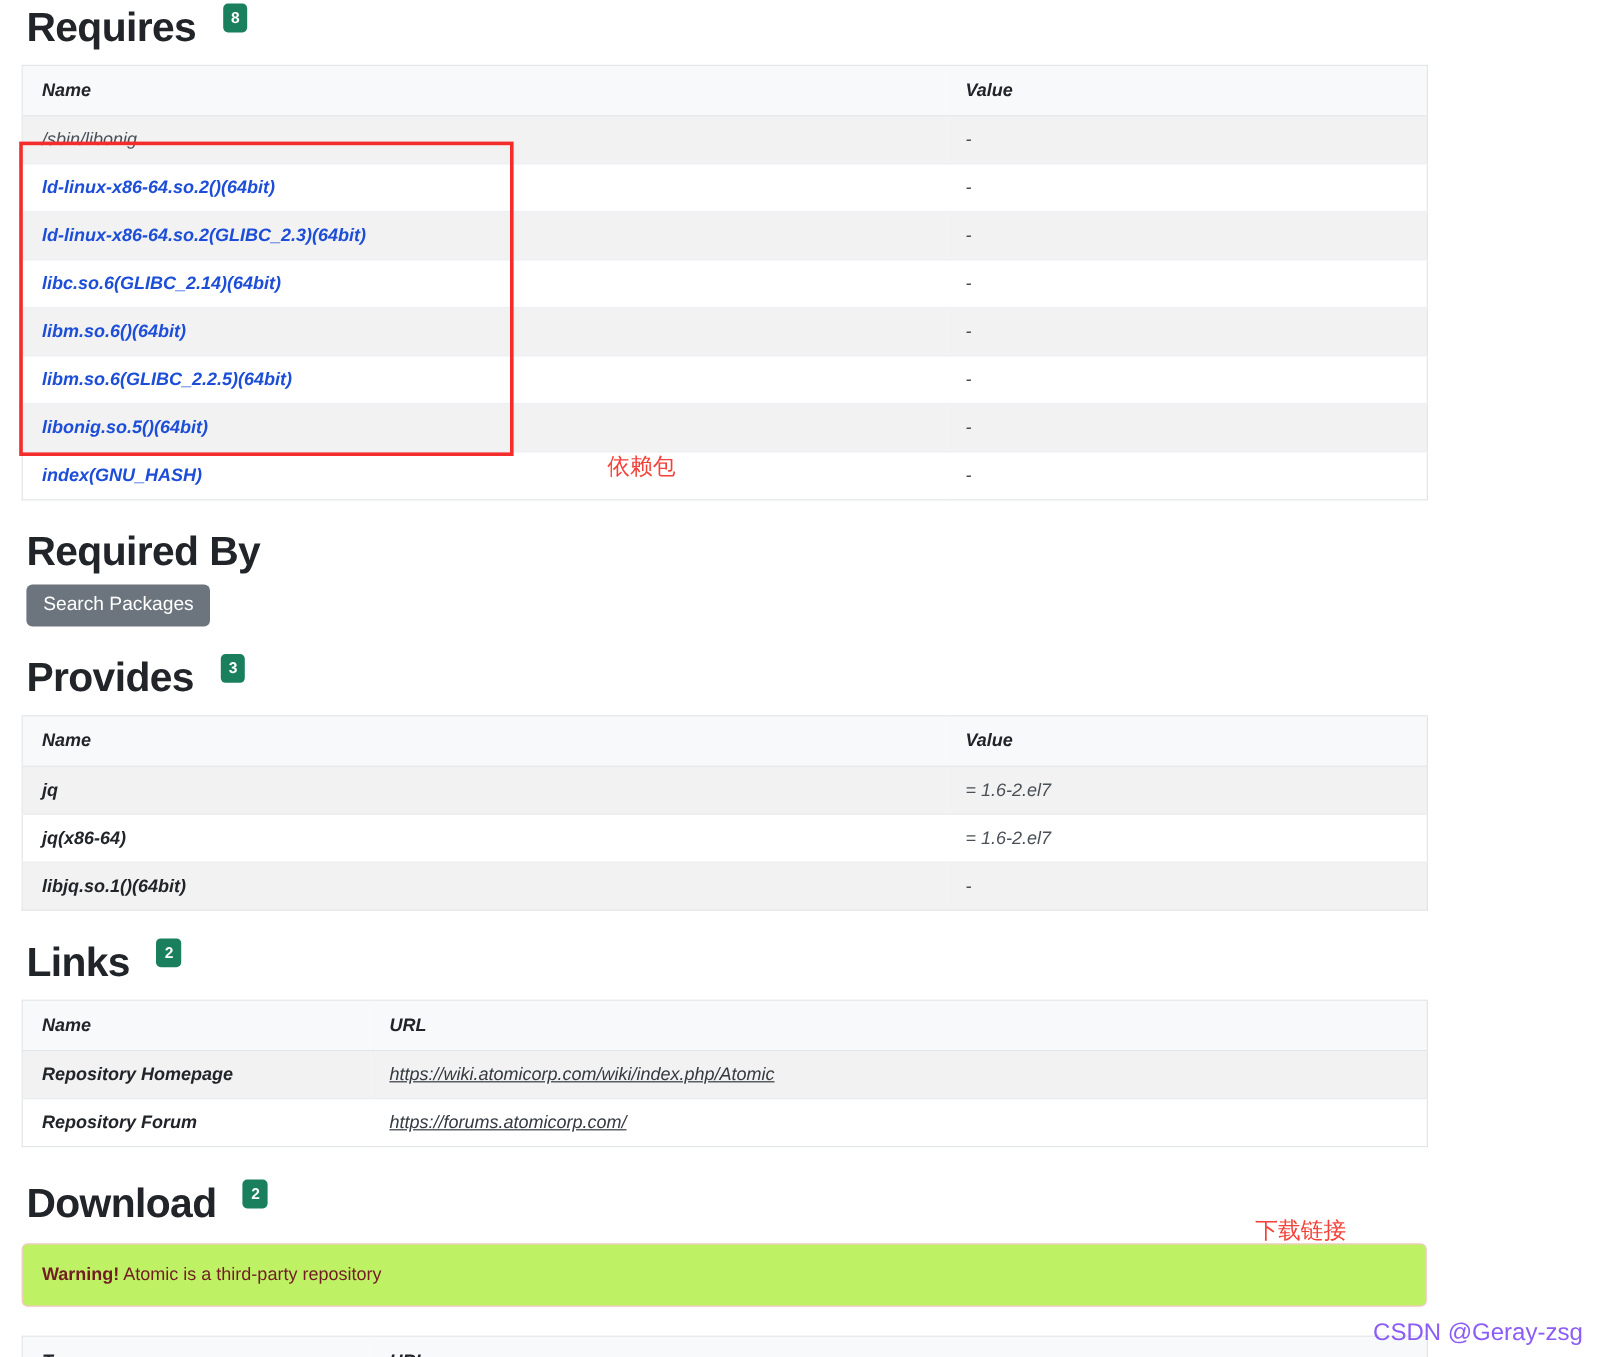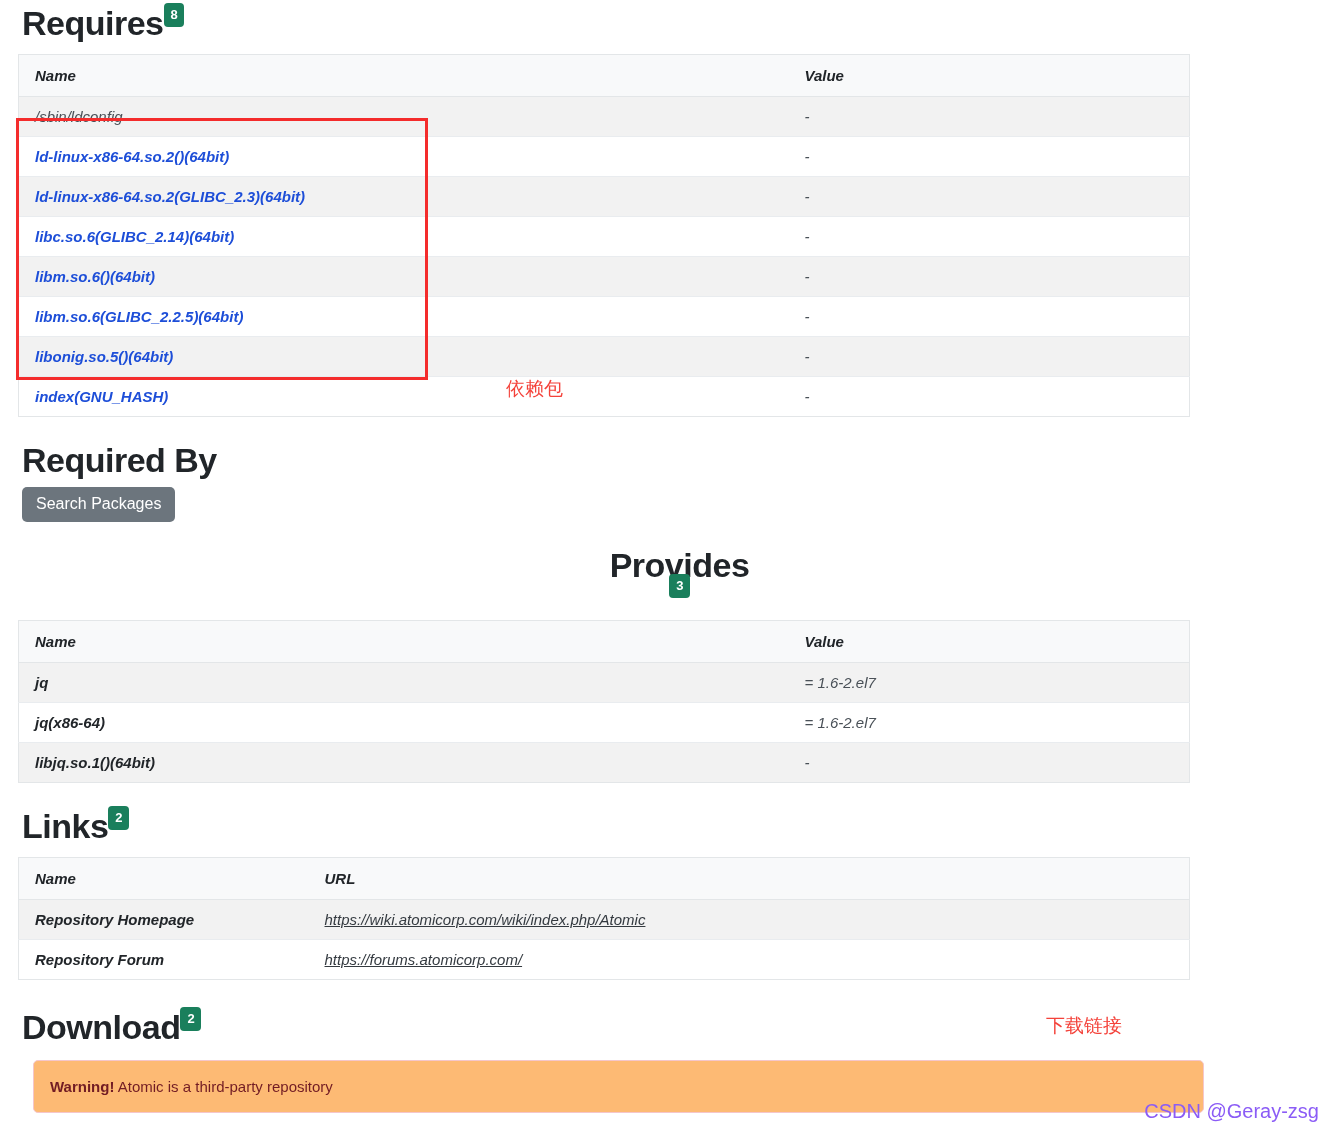--- a/index.html
+++ b/index.html
@@ -17,21 +17,21 @@
     background: #fff;
   }
   .content {
     padding: 0 0 0 0;
   }
 
   
   .section-head {
     display: flex;
     align-items: center;
-    gap: 0;
+    gap: 22px;
     font-size: 34px;
     font-weight: bold;
     letter-spacing: -0.5px;
     color: #212529;
     line-height: 1;
   }
   .badge {
     display: inline-block;
     background: #1a7f5c;
     color: #fff;
@@ -100,27 +100,26 @@
     font-size: 16px;
     font-family: "Liberation Sans", sans-serif;
     padding: 9px 14px 10px;
     cursor: pointer;
     line-height: 1;
   }
 
   
   .alert-warning {
     width: 1171px;
-    background: #fdba74;
+    background: #bef264;
     color: #721c24;
     border: 1px solid #f5c6cb;
     border-radius: 5px;
     padding: 17px 16px;
     font-size: 15px;
-    margin-left: 15px;
   }
   .alert-warning b { font-weight: bold; }
 
   
   .redbox {
     position: absolute;
     border: 3px solid #f42c2c;
     pointer-events: none;
   }
   .annot {
@@ -157,21 +156,21 @@
     <div class="tbl-wrap">
       <table class="data">
         <thead>
           <tr>
             <th class="col-name">Name</th>
             <th class="col-value">Value</th>
           </tr>
         </thead>
         <tbody>
           <tr>
-            <td><span class="cell-plain">/sbin/ldconfig</span></td>
+            <td><span class="cell-plain">/sbin/libonig</span></td>
             <td><span class="cell-plain">-</span></td>
           </tr>
           <tr>
             <td><a class="cell-link" href="#">ld-linux-x86-64.so.2()(64bit)</a></td>
             <td><span class="cell-plain">-</span></td>
           </tr>
           <tr>
             <td><a class="cell-link" href="#">ld-linux-x86-64.so.2(GLIBC_2.3)(64bit)</a></td>
             <td><span class="cell-plain">-</span></td>
           </tr>
@@ -199,21 +198,21 @@
       </table>
     </div>
 
     <h2 class="section-head" style="margin:26px 0 10px 22px;">
       <span>Required By</span>
     </h2>
     <div style="margin-left:22px;">
       <button class="btn-search">Search Packages</button>
     </div>
 
-    <h2 class="section-head" style="margin:26px 0 14px 22px;flex-direction:column;">
+    <h2 class="section-head" style="margin:26px 0 14px 22px;">
       <span>Provides</span>
       <span class="badge">3</span>
     </h2>
 
     <div class="tbl-wrap">
       <table class="data">
         <thead>
           <tr>
             <th class="col-name">Name</th>
             <th class="col-value">Value</th>

